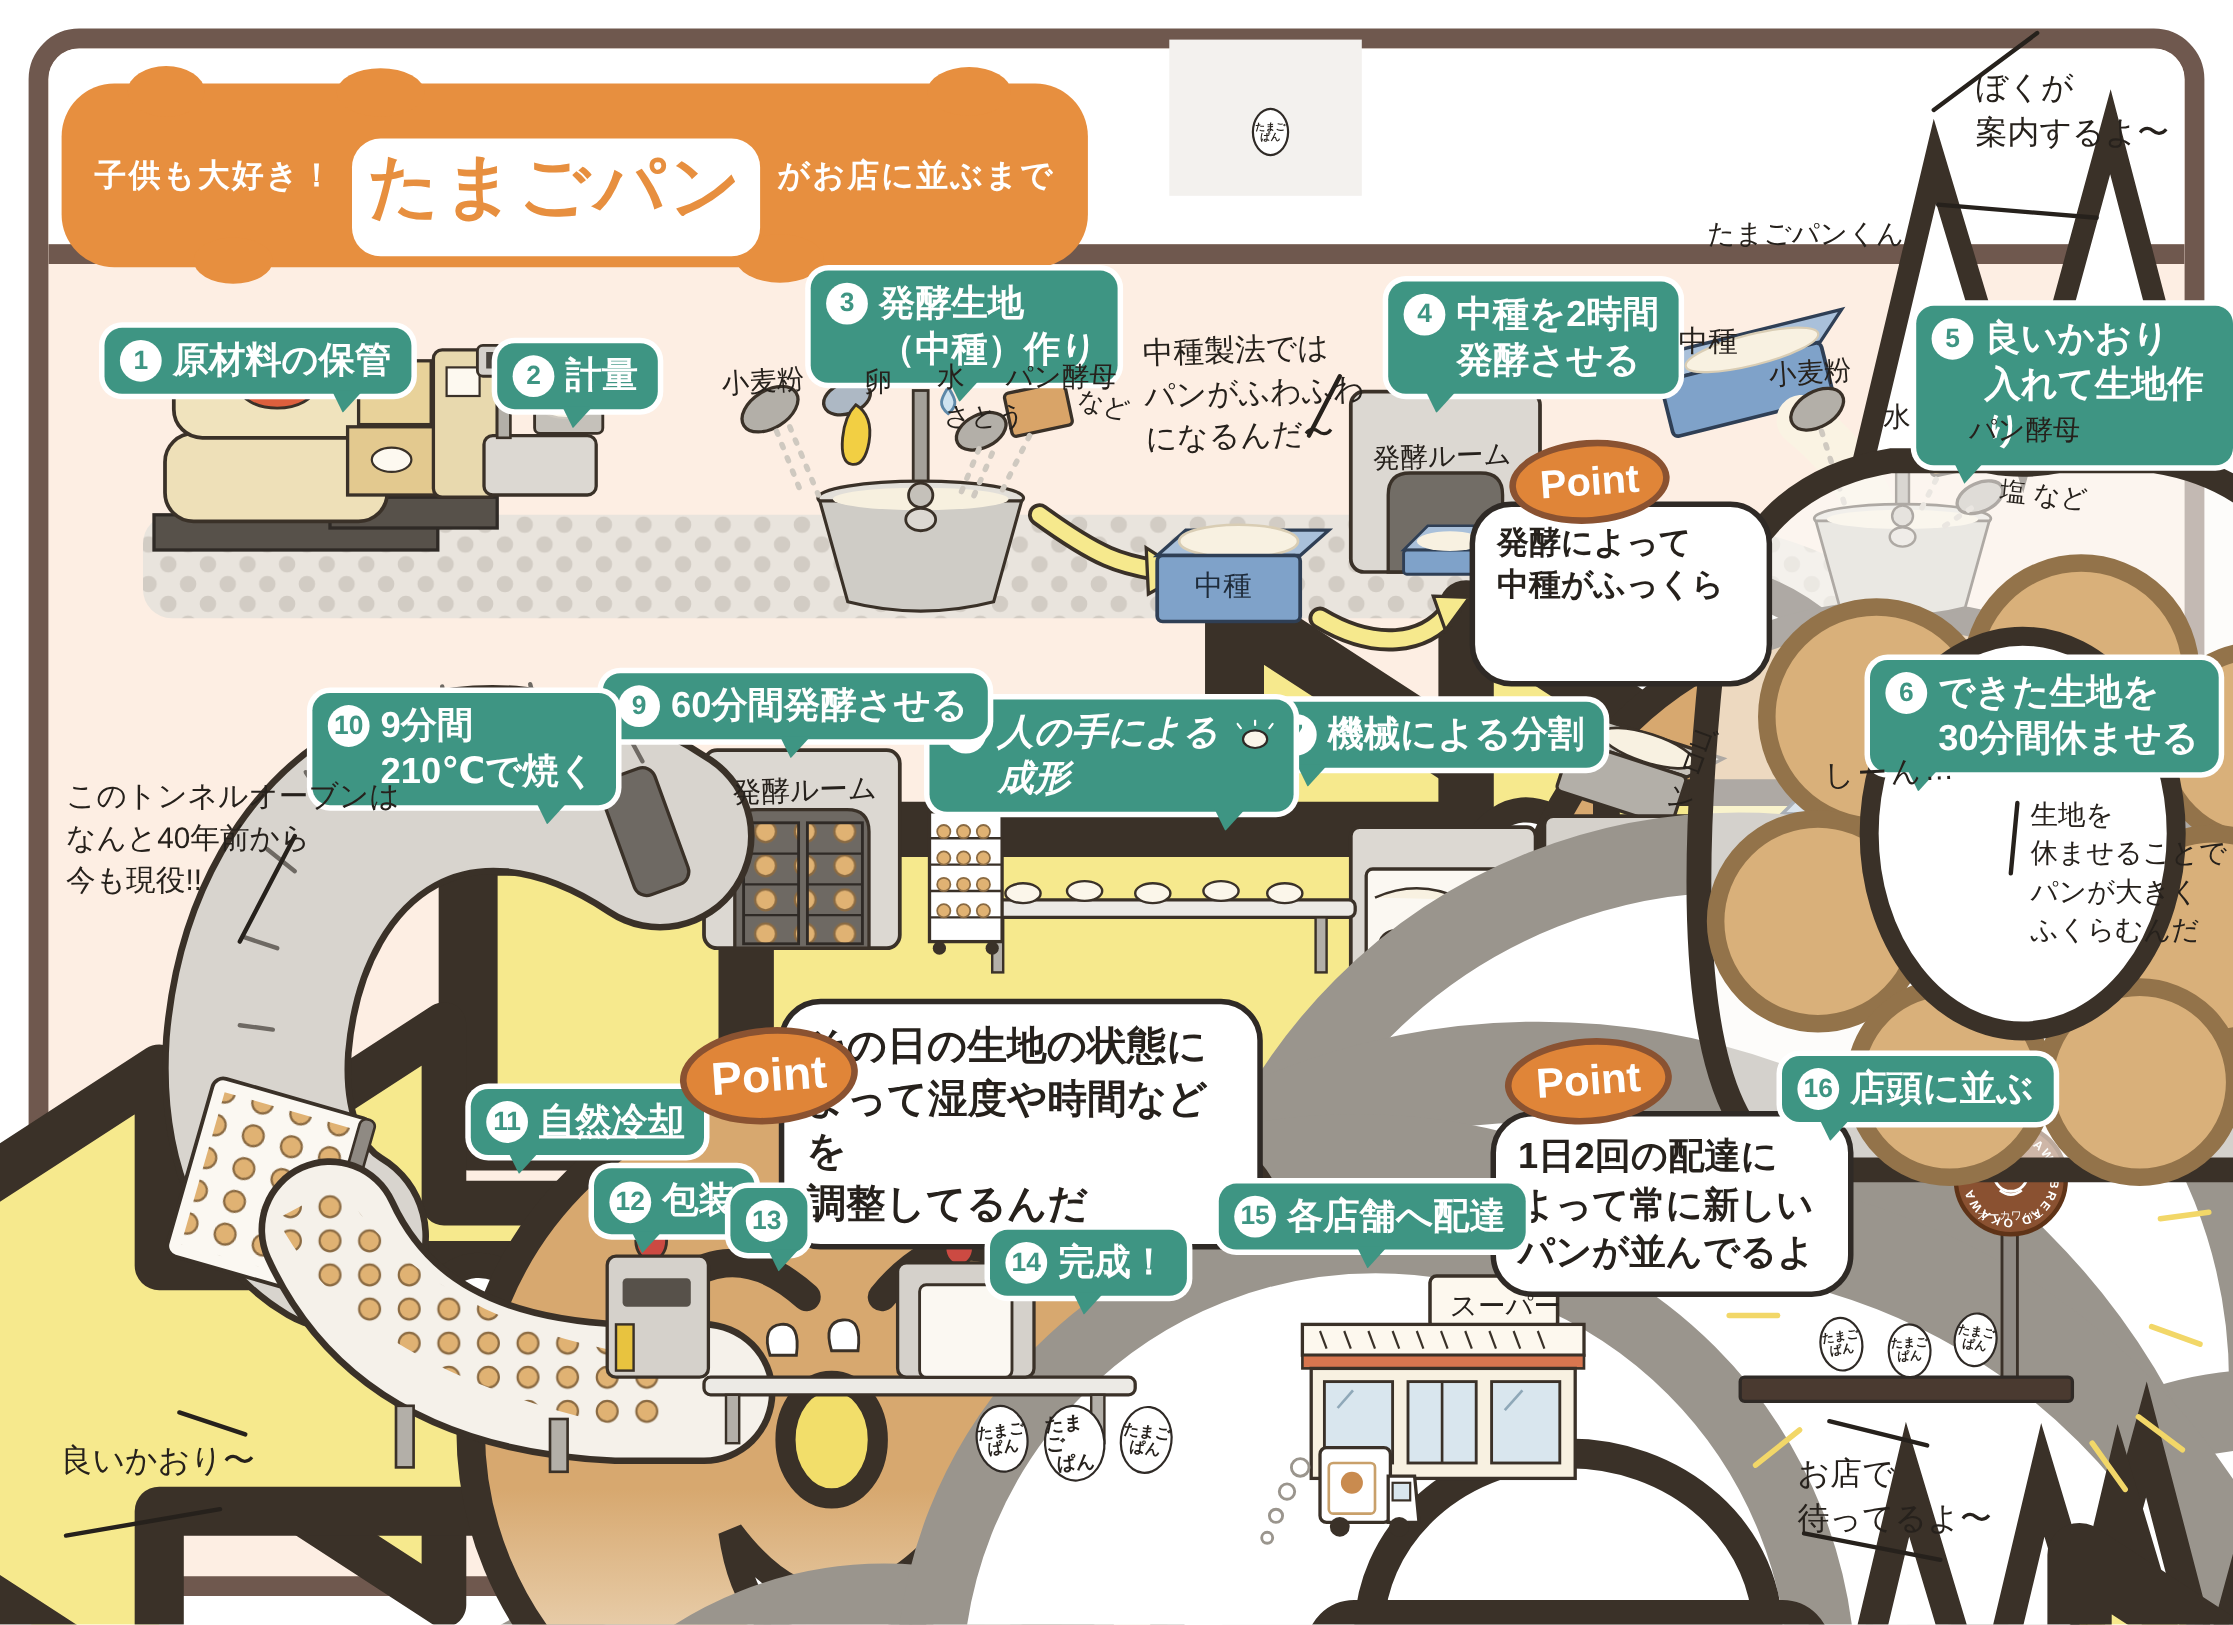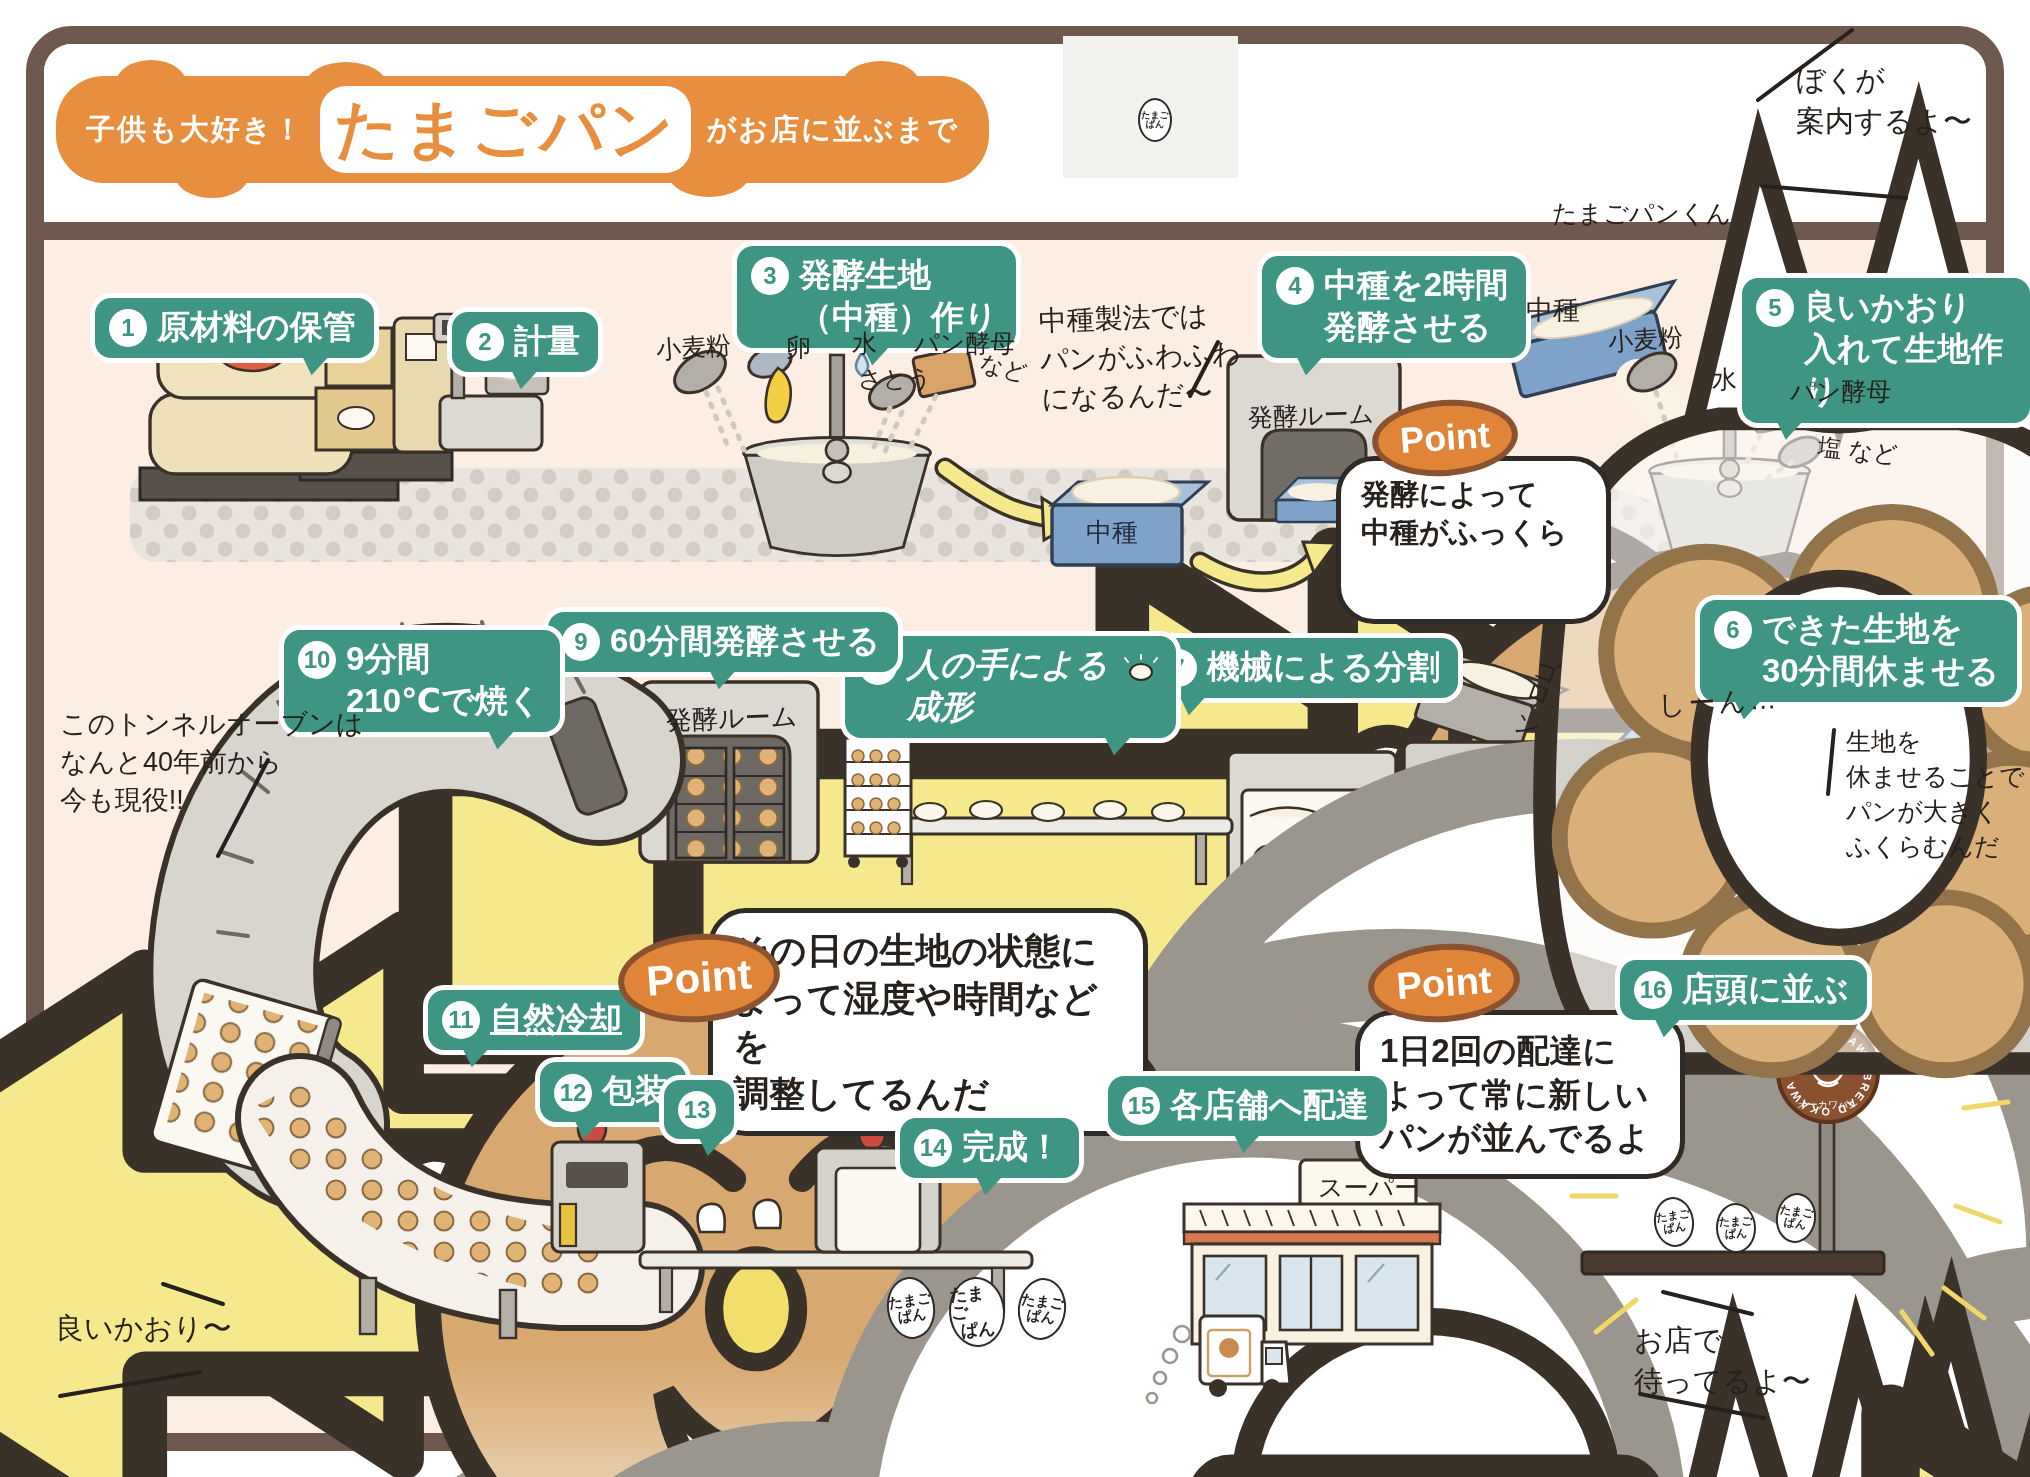--- a/index.html
+++ b/index.html
@@ -9,21 +9,21 @@
          border:18px solid #6F584E;border-radius:46px;background:#FDEEE3;overflow:hidden;}
   .hdr{position:absolute;left:0;top:0;width:100%;height:178px;background:#fff;}
   .hdr-div{position:absolute;left:0;top:178px;width:100%;height:18px;background:#6F584E;}
   .art{position:absolute;left:0;top:0;z-index:2;}
   
   .title-blob{position:absolute;left:56px;top:76px;z-index:4;background:#E78F3F;border-radius:48px;
     padding:10px 30px;display:flex;align-items:center;gap:16px;}
   .title-blob .bump{position:absolute;background:#E78F3F;border-radius:50%;}
   .t-pre,.t-suf{color:#fff;font-weight:bold;font-size:29px;letter-spacing:2px;white-space:nowrap;position:relative;}
   .t-hi{background:#fff;color:#E78F3F;font-weight:bold;font-size:64px;border-radius:26px;
-        padding:0px 14px 0 14px;letter-spacing:3px;white-space:nowrap;position:relative;}
+        padding:0px 14px 20px 14px;letter-spacing:3px;white-space:nowrap;position:relative;margin-top:40px;}
   
   .photo{position:absolute;left:1063px;top:36px;width:175px;height:142px;background:#f3f1ee;z-index:3;}
   
   .step{position:absolute;z-index:5;background:#3E9583;color:#fff;font-weight:bold;font-size:33px;
         line-height:1.28;padding:8px 18px 10px 14px;border-radius:16px;box-shadow:0 0 0 5px #fff;
         display:flex;gap:10px;align-items:flex-start;white-space:nowrap;}
   .step .num{flex:0 0 auto;width:38px;height:38px;border-radius:50%;background:#fff;color:#3E9583;
         display:flex;align-items:center;justify-content:center;font-size:24px;margin-top:3px;}
   .step .txt{white-space:pre-line;}
   .step::after{content:"";position:absolute;bottom:-17px;width:28px;height:20px;background:#3E9583;

